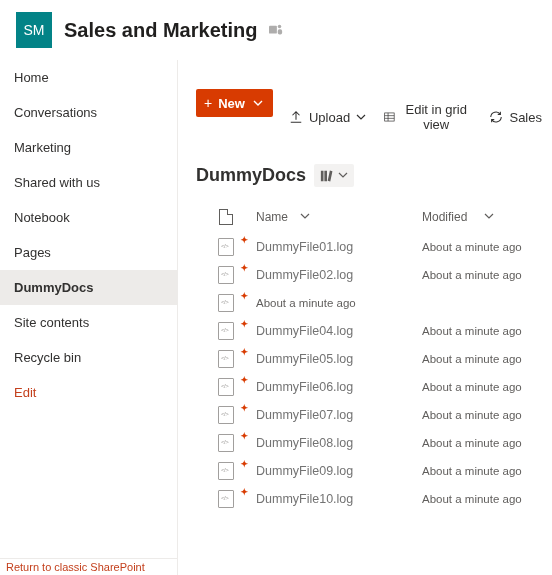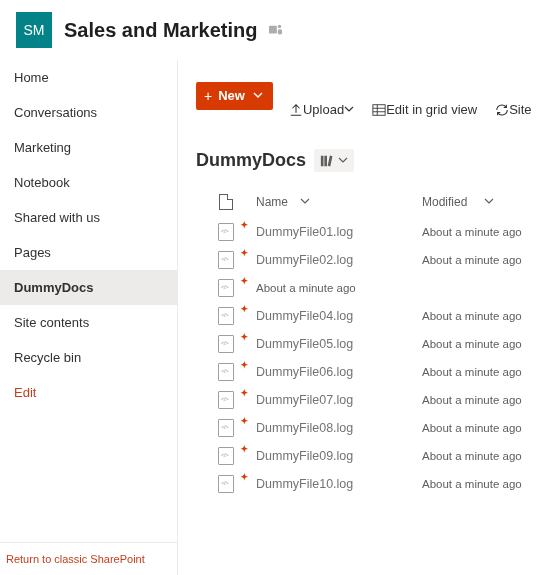--- a/index.html
+++ b/index.html
@@ -7,27 +7,27 @@
   .header { display: flex; align-items: center; padding: 12px 16px; gap: 12px; text-align: center; }
   .site-logo { width: 36px; height: 36px; background: #038387; color: #fff; display: flex; align-items: center; justify-content: center; font-size: 14px; font-weight: 400; }
   .site-title { font-size: 20px; font-weight: 600; color: #201f1e; }
   .teams-icon { width: 14px; height: 14px; opacity: 0.5; }
   .layout { display: flex; height: calc(100% - 60px); }
   .sidebar { width: 178px; border-right: 1px solid #edebe9; display: flex; flex-direction: column; position: relative; }
   .nav-list { flex: 1; }
   .nav-item { padding: 10px 14px; font-size: 13px; color: #323130; cursor: pointer; }
   .nav-item.active { background: #edebe9; font-weight: 600; }
   .nav-item.edit-link { color: #c4401d; }
-  .sidebar-footer { padding: 10px 6px; font-size: 11px; color: #c4401d; border-top: 1px solid #edebe9; margin-top: 48px; }
+  .sidebar-footer { padding: 2px 6px; font-size: 11px; color: #c4401d; border-top: 1px solid #edebe9; margin-top: 48px; }
   .main { flex: 1; padding: 0 0 0 0; overflow: hidden; }
   .toolbar { display: flex; align-items: center; gap: 14px; padding: 10px 8px 10px 18px; }
   .btn-new { background: #d83b01; color: #fff; border: none; padding: 6px 10px 6px 8px; font-size: 13px; display: flex; align-items: center; gap: 6px; cursor: pointer; border-radius: 2px; font-weight: 600; }
   .btn-new .plus { font-size: 14px; font-weight: 400; }
   .btn-new .chev { margin-left: 2px; }
-  .toolbar-btn { background: none; border: none; font-size: 13px; color: #323130; display: flex; align-items: center; cursor: pointer; padding: 4px 2px; margin-top: 28px; }
+  .toolbar-btn { background: none; border: none; font-size: 13px; color: #323130; display: flex; align-items: center; gap: 6px; cursor: pointer; padding: 4px 2px; margin-top: 28px; }
   .toolbar-btn svg { width: 14px; height: 14px; }
   .lib-header { display: flex; align-items: center; gap: 8px; padding: 18px 0 14px 18px; }
   .lib-title { font-size: 18px; font-weight: 600; }
   .view-switcher { background: #f3f2f1; border: none; padding: 4px 6px; display: flex; align-items: center; gap: 4px; cursor: pointer; border-radius: 2px; }
   .view-switcher svg { width: 14px; height: 14px; }
   .col-headers { display: flex; align-items: center; padding: 8px 0 8px 18px; border-bottom: 0; }
   .col-file-icon { width: 60px; display: flex; justify-content: center; }
   .col-name { flex: 1; font-size: 12px; color: #605e5c; display: flex; align-items: center; gap: 12px; }
   .col-modified { width: 130px; font-size: 12px; color: #605e5c; display: flex; align-items: center; gap: 17px; }
   .file-row { display: flex; align-items: center; padding: 5px 0 5px 18px; }
@@ -56,22 +56,22 @@
       </svg>
   </span>
 </div>
 
 <div class="layout">
   <div class="sidebar">
     <div class="nav-list">
       <div class="nav-item">Home</div>
       <div class="nav-item">Conversations</div>
       <div class="nav-item">Marketing</div>
+      <div class="nav-item">Shared with us</div>
       <div class="nav-item">Notebook</div>
-      <div class="nav-item">Shared with us</div>
       <div class="nav-item">Pages</div>
       <div class="nav-item active">DummyDocs</div>
       <div class="nav-item">Site contents</div>
       <div class="nav-item">Recycle bin</div>
       <div class="nav-item edit-link">Edit</div>
     </div>
     <div class="sidebar-footer">Return to classic SharePoint</div>
   </div>
 
   <div class="main">
@@ -99,21 +99,21 @@
             <line x1="1" y1="10" x2="15" y2="10" stroke="#323130"></line>
             <line x1="6" y1="2" x2="6" y2="14" stroke="#323130"></line>
           </svg>
         <span>Edit in grid view</span>
       </button>
       <button class="toolbar-btn">
         <svg viewBox="0 0 16 16">
             <path d="M2 8 A6 6 0 0 1 13 5 M14 8 A6 6 0 0 1 3 11" stroke="#323130" stroke-width="1.2" fill="none"></path>
             <path d="M13 2 L13 5 L10 5 M3 14 L3 11 L6 11" stroke="#323130" stroke-width="1.2" fill="none"></path>
           </svg>
-        <span>Site</span>
+        <span>Sales</span>
       </button>
     </div>
 
     <div class="lib-header">
       <div class="lib-title">DummyDocs</div>
       <button class="view-switcher">
         <svg viewBox="0 0 16 16">
             <rect x="1" y="2" width="3" height="12" fill="#605e5c"></rect>
             <rect x="5" y="2" width="3" height="12" fill="#605e5c"></rect>
             <rect x="10" y="2" width="3" height="12" fill="#605e5c" transform="rotate(12 11.5 8)"></rect>

